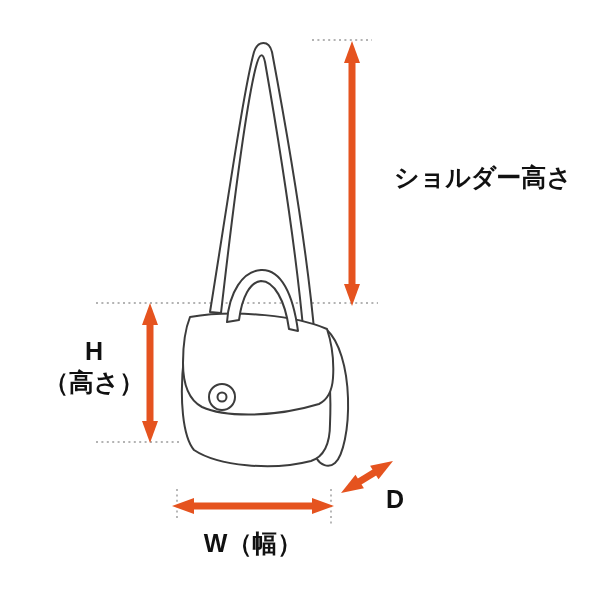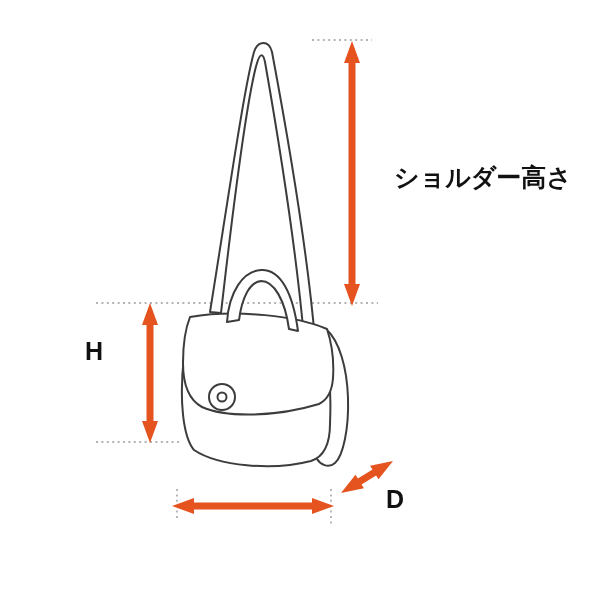--- a/index.html
+++ b/index.html
@@ -108,20 +108,22 @@
       <line class="arrow-line" x1="358" y1="482.6" x2="376" y2="471.6"></line>
       <polygon class="arrow-head" points="341,493 363.9,488.3 355.5,474.7"></polygon>
       <polygon class="arrow-head" points="393,461 378.5,479.3 370.1,465.7"></polygon>
     </g>
   </svg>
 
   <div class="label" style="left:378px; top:162px;margin-left:16px;">ショルダー高さ</div>
 
   <div class="label center" style="left:38px; top:336px; width:112px;">
     <div>H</div>
+    <div>（高さ）</div>
   </div>
 
+  <div class="label center" style="left:168px; top:528px; width:170px;">W（幅）</div>
 
   <div class="label" style="left:386px; top:484px;">
     <div>D</div>
   </div>
 
 </div>
 
 </body></html>

